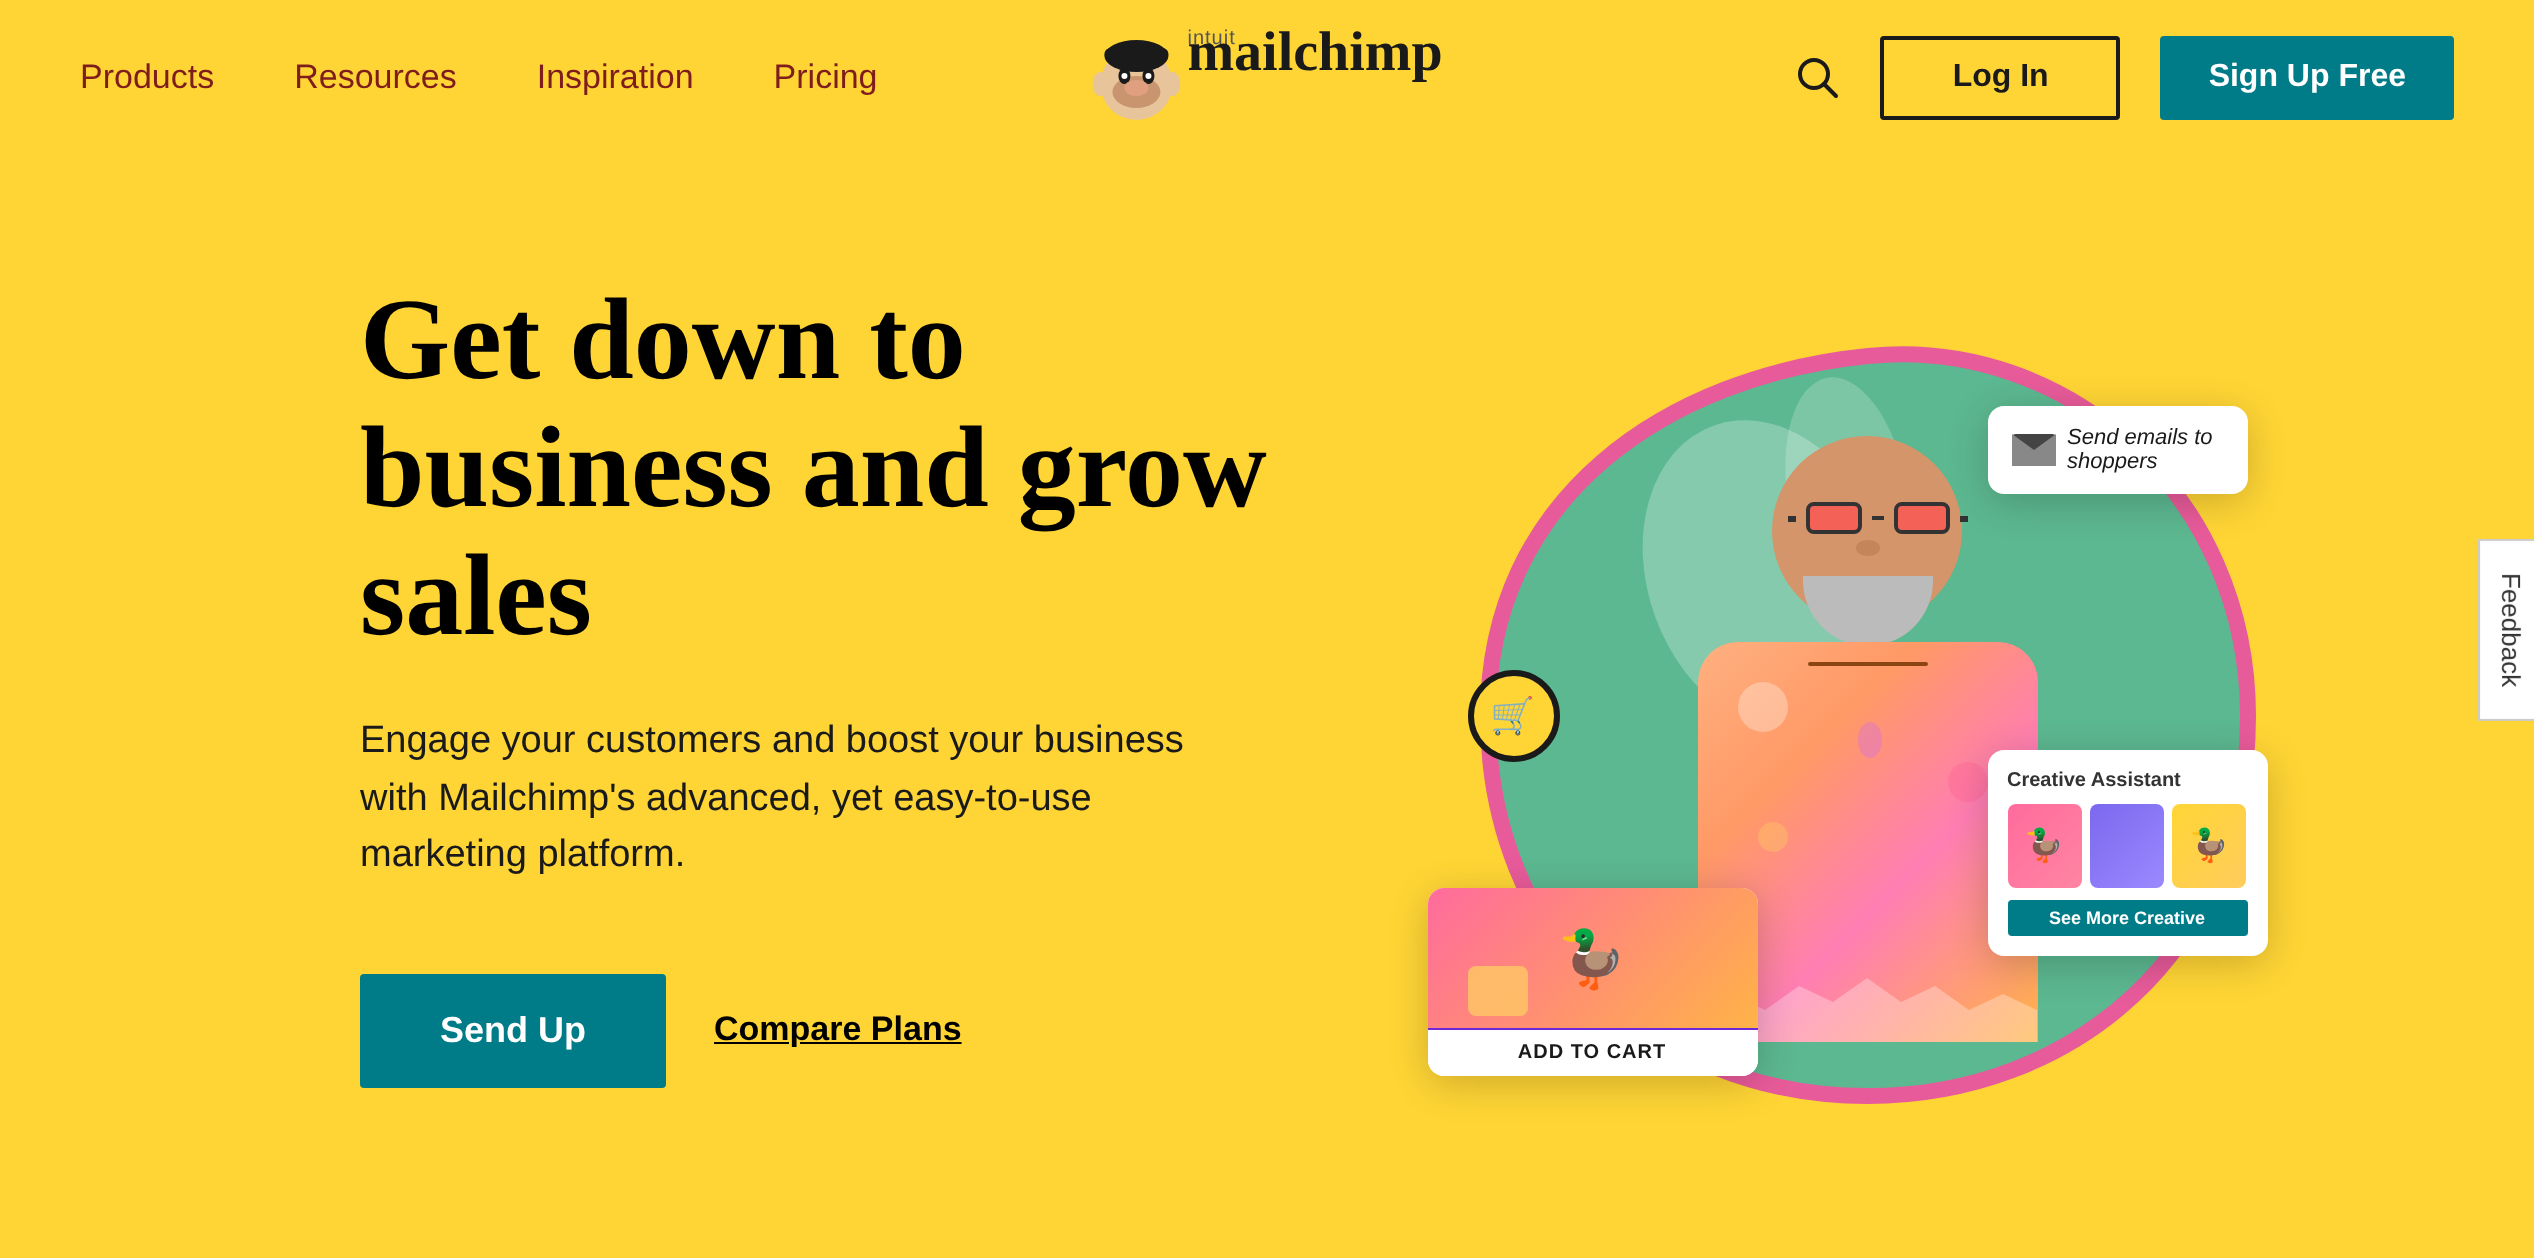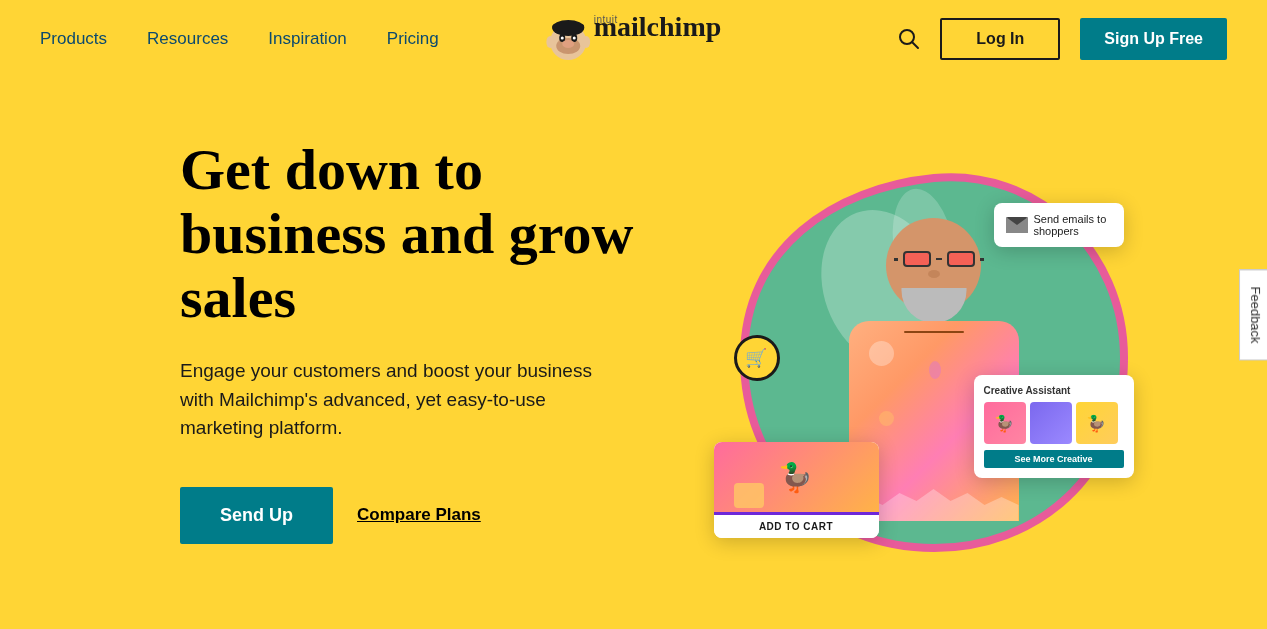--- a/index.html
+++ b/index.html
@@ -24,21 +24,21 @@
       z-index: 10;
     }
     .nav-left {
       display: flex;
       align-items: center;
       gap: 40px;
     }
     .nav-item {
       font-size: 17px;
       font-weight: 500;
-      color: #0c4a6e;
+      color: #7f1d1d;
       cursor: pointer;
       text-decoration: none;
     }
     .nav-logo {
       position: absolute;
       left: 50%;
       transform: translateX(-50%);
       display: flex;
       align-items: center;
       gap: 6px;
@@ -262,21 +262,21 @@
       font-size: 28px;
     }
     .add-to-cart-bar {
       background: #fff;
       text-align: center;
       padding: 6px;
       font-size: 10px;
       font-weight: 800;
       color: #1a1a1a;
       letter-spacing: 0.5px;
-      border-top: 3px solid #6d28d9;
+      border-top: 1px solid #6d28d9;
     }
   </style>
 </head>
 <body>
 
 <nav>
   <div class="nav-left">
     <a class="nav-item">Products</a>
     <a class="nav-item">Resources</a>
     <a class="nav-item">Inspiration</a>
@@ -366,28 +366,28 @@
           <div style="position:absolute;top:60px;right:25px;width:20px;height:20px;background:rgba(255,100,150,0.4);border-radius:50%;"></div>
           <div style="position:absolute;top:90px;left:30px;width:15px;height:15px;background:rgba(255,200,100,0.4);border-radius:50%;"></div>
           <div style="position:absolute;top:40px;left:80px;width:12px;height:18px;background:rgba(200,100,255,0.3);border-radius:50%;"></div>
 
           <div style="position:absolute;top:10px;left:50%;transform:translateX(-50%);width:60px;height:2px;background:#8B4513;border-radius:2px;"></div>
 
           <div style="position:absolute;bottom:0;left:0;width:100%;height:40px;background:rgba(255,255,255,0.3);clip-path:polygon(0 100%, 0 60%, 10% 40%, 20% 60%, 30% 30%, 40% 50%, 50% 20%, 60% 50%, 70% 30%, 80% 60%, 90% 40%, 100% 60%, 100% 100%);"></div>
         </div>
       </div>
 
-      <div class="floating-card card-send-email" style="top:55px;right:20px;">
+      <div class="floating-card card-send-email" style="top:55px;right:20px;font-style:italic;">
         <div style="width:22px;height:16px;background:#444;border-radius:2px;flex-shrink:0;position:relative;">
           <div style="position:absolute;top:0;left:0;width:100%;height:100%;border-top:8px solid transparent;border-left:11px solid #888;border-right:11px solid #888;"></div>
         </div>
         <span>Send emails to shoppers</span>
       </div>
 
-      <div class="floating-card card-creative" style="bottom:90px;right:10px;width:160px;">
+      <div class="floating-card card-creative" style="bottom:90px;right:10px;width:140px;">
         <div class="card-creative-title">Creative Assistant</div>
         <div class="card-creative-images">
           <div class="img-thumb" style="background:linear-gradient(135deg,#FF6B9D,#FF85A2);display:flex;align-items:center;justify-content:center;font-size:16px;">🦆</div>
           <div class="img-thumb img-thumb-2" style="background:linear-gradient(135deg,#7B68EE,#9B89FF);"></div>
           <div class="img-thumb img-thumb-3" style="background:linear-gradient(135deg,#FFD535,#FFCC5C);display:flex;align-items:center;justify-content:center;font-size:16px;">🦆</div>
         </div>
         <button class="btn-see-designs">See More Creative</button>
       </div>
 
       <div class="floating-card card-product" style="bottom:30px;left:-10px;width:165px;padding:0;">

